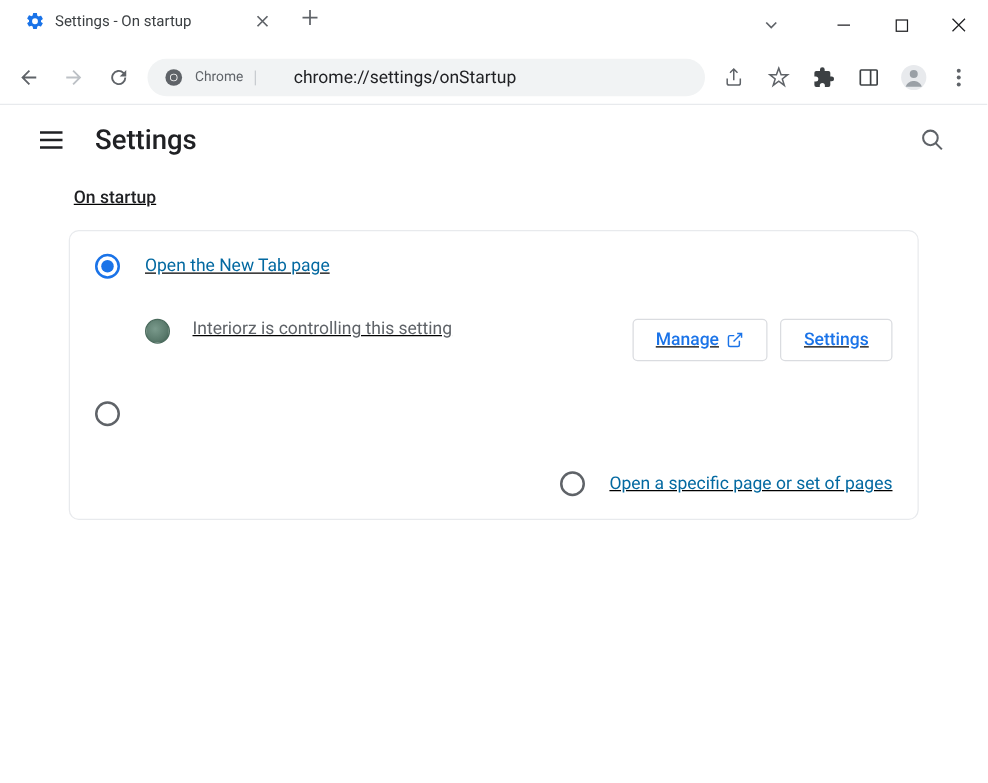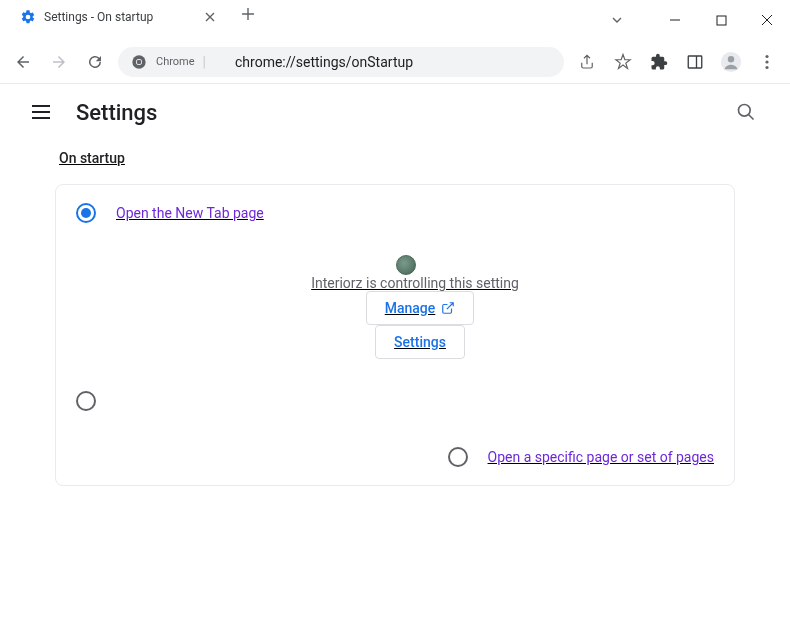--- a/index.html
+++ b/index.html
@@ -36,23 +36,23 @@
 
 .content { padding: 10px 0 0 0; }
 .section { width: 680px; margin: 0 auto; text-decoration: underline; }
 .section-title { font-size: 14px; color: #202124; font-weight: 500; margin-bottom: 18px; padding-left: 4px; }
 .card { border: 1px solid #e8eaed; border-radius: 8px; background: #fff; }
 .row { display: flex; align-items: center; padding: 18px 20px; position: relative; }
 .row + .row { border-top: none; justify-content: flex-end; }
 .radio { width: 20px; height: 20px; border-radius: 50%; border: 2px solid #5f6368; margin-right: 20px; flex-shrink: 0; position: relative; }
 .radio.selected { border-color: #1a73e8; }
 .radio.selected::after { content: ''; position: absolute; width: 10px; height: 10px; background: #1a73e8; border-radius: 50%; top: 3px; left: 3px; }
-.radio-label { font-size: 14px; color: #6d28d9; }
-
-.ext-row { padding: 14px 20px 14px 60px; display: flex; align-items: center; flex-direction: column; }
+.radio-label { font-size: 14px; color: #0369a1; }
+
+.ext-row { padding: 14px 20px 14px 60px; display: flex; align-items: flex-start; }
 .ext-icon { width: 20px; height: 20px; border-radius: 50%; background: radial-gradient(circle at 40% 40%, #7a9a8c 0%, #5a7a6c 60%, #3a5a4c 100%); margin-right: 18px; flex-shrink: 0; border: 1px solid #4a6a5c; }
 .ext-msg { font-size: 14px; color: #5f6368; flex: 1; }
 .btn { height: 34px; padding: 0 18px; border: 1px solid #dadce0; border-radius: 4px; background: #fff; color: #1a73e8; font-size: 14px; font-weight: 500; cursor: pointer; display: inline-flex; align-items: center; gap: 6px; margin-left: 10px; }
 
 svg { display: block; }
 </style>
 </head>
 <body>
 
 <div class="titlebar">

